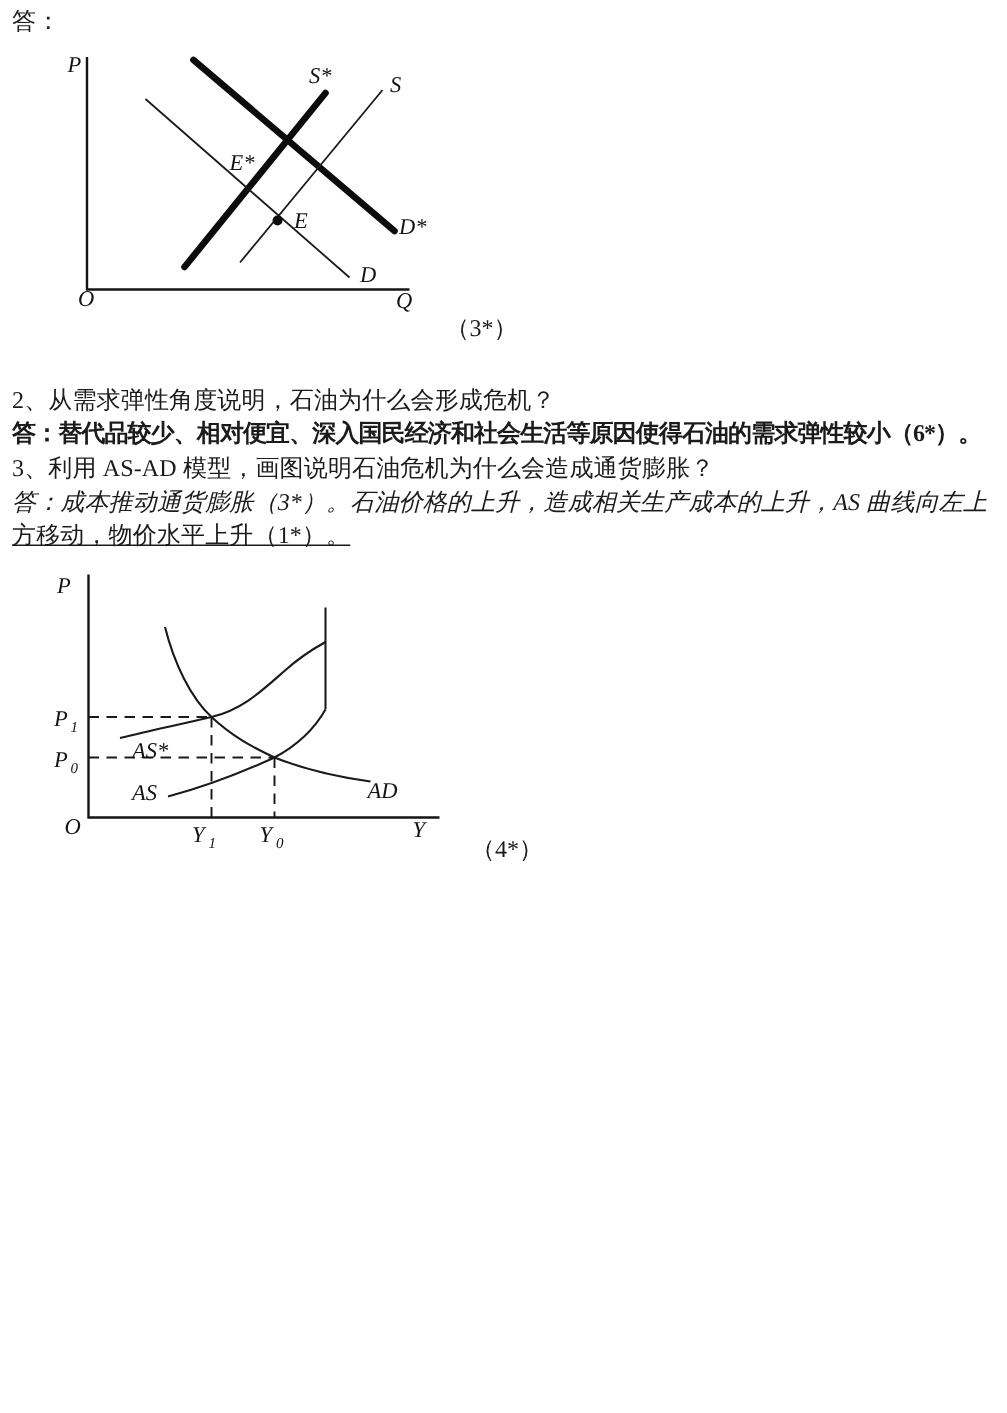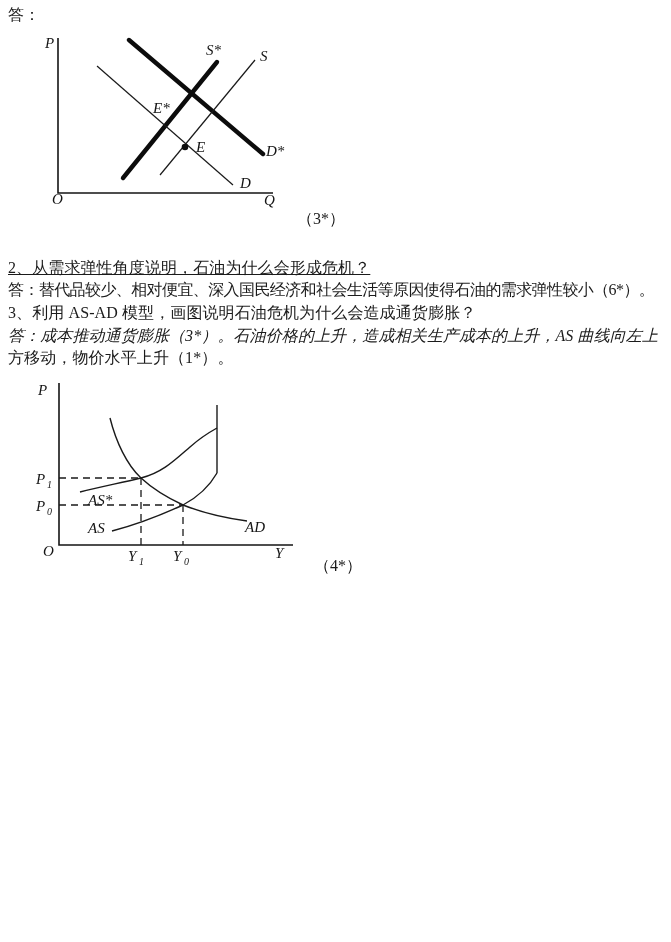--- a/index.html
+++ b/index.html
@@ -13,21 +13,21 @@
     overflow:hidden;
   }
   .line{
     position:absolute;
     left:8px;
     font-size:16px;
     line-height:18px;
     white-space:nowrap;
     letter-spacing:0.1px;
   }
-  .tight{letter-spacing:-0.6px;}
+  .tight{letter-spacing:-0.6px;font-weight:bold;}
   .note{
     position:absolute;
     font-size:16px;
     white-space:nowrap;
   }
   svg{position:absolute;display:block;}
   .axis{stroke:#141414;stroke-width:1.6;fill:none;}
   .thin{stroke:#1a1a1a;stroke-width:1.2;fill:none;}
   .thick{stroke:#0c0c0c;stroke-width:4.4;fill:none;stroke-linecap:round;}
   .curve{stroke:#1a1a1a;stroke-width:1.4;fill:none;}
@@ -58,25 +58,25 @@
     <text class="dlabel" x="264" y="205">Q</text>
     <text class="dlabel" x="206" y="55">S*</text>
     <text class="dlabel" x="260" y="61">S</text>
     <text class="dlabel" x="266" y="156">D*</text>
     <text class="dlabel" x="240" y="188">D</text>
     <text class="dlabel" x="196" y="152">E</text>
     <text class="dlabel" x="153" y="113">E*</text>
   </svg>
   <div class="note" style="left:297px;top:209px;">（3*）</div>
 
-  <div class="line" style="top:259px;text-decoration:underline;">2、从需求弹性角度说明，石油为什么会形成危机？</div>
+  <div class="line" style="top:259px;">2、从需求弹性角度说明，石油为什么会形成危机？</div>
   <div class="line tight" style="top:281px;">答：替代品较少、相对便宜、深入国民经济和社会生活等原因使得石油的需求弹性较小（6*）。</div>
   <div class="line" style="top:304px;font-family:Liberation Serif, serif;">3、利用 AS-AD 模型，画图说明石油危机为什么会造成通货膨胀？</div>
   <div class="line" style="top:327px;font-style:italic;">答：成本推动通货膨胀（3*）。石油价格的上升，造成相关生产成本的上升，AS 曲线向左上</div>
-  <div class="line" style="top:349px;">方移动，物价水平上升（1*）。</div>
+  <div class="line" style="top:349px;text-decoration:underline;">方移动，物价水平上升（1*）。</div>
 
   <svg style="left:28px;top:380px;" width="330" height="195" viewBox="28 380 330 195">
 
     <polyline class="axis" points="59,383 59,545 293,545"></polyline>
 
     <path class="curve" d="M 110,418 C 116,442 127,465 141,478 C 155,491 168,498 183,505 C 203,513 225,518 247,521"></path>
 
     <path class="curve" d="M 112,531 C 135,525 159,516 183,505 C 198,497 209,487 217,473"></path>
 
     <path class="curve" d="M 80,492 C 100,487 120,483 141,478 C 162,473 175,460 190,447 C 200,438 208,433 217,428"></path>

